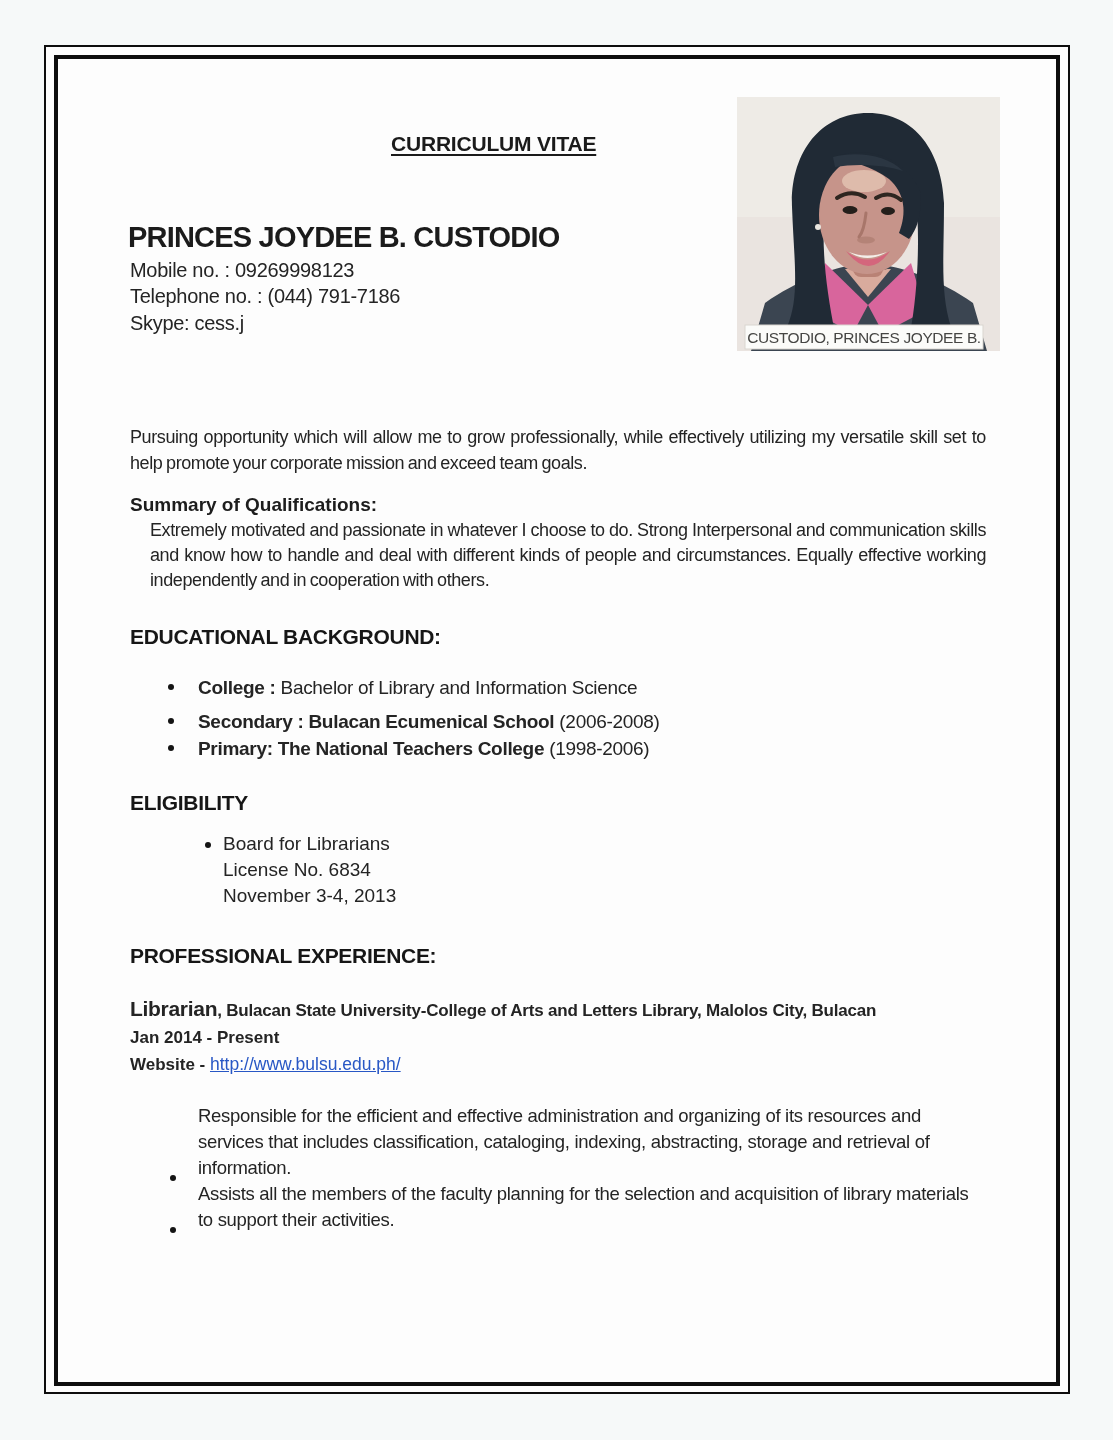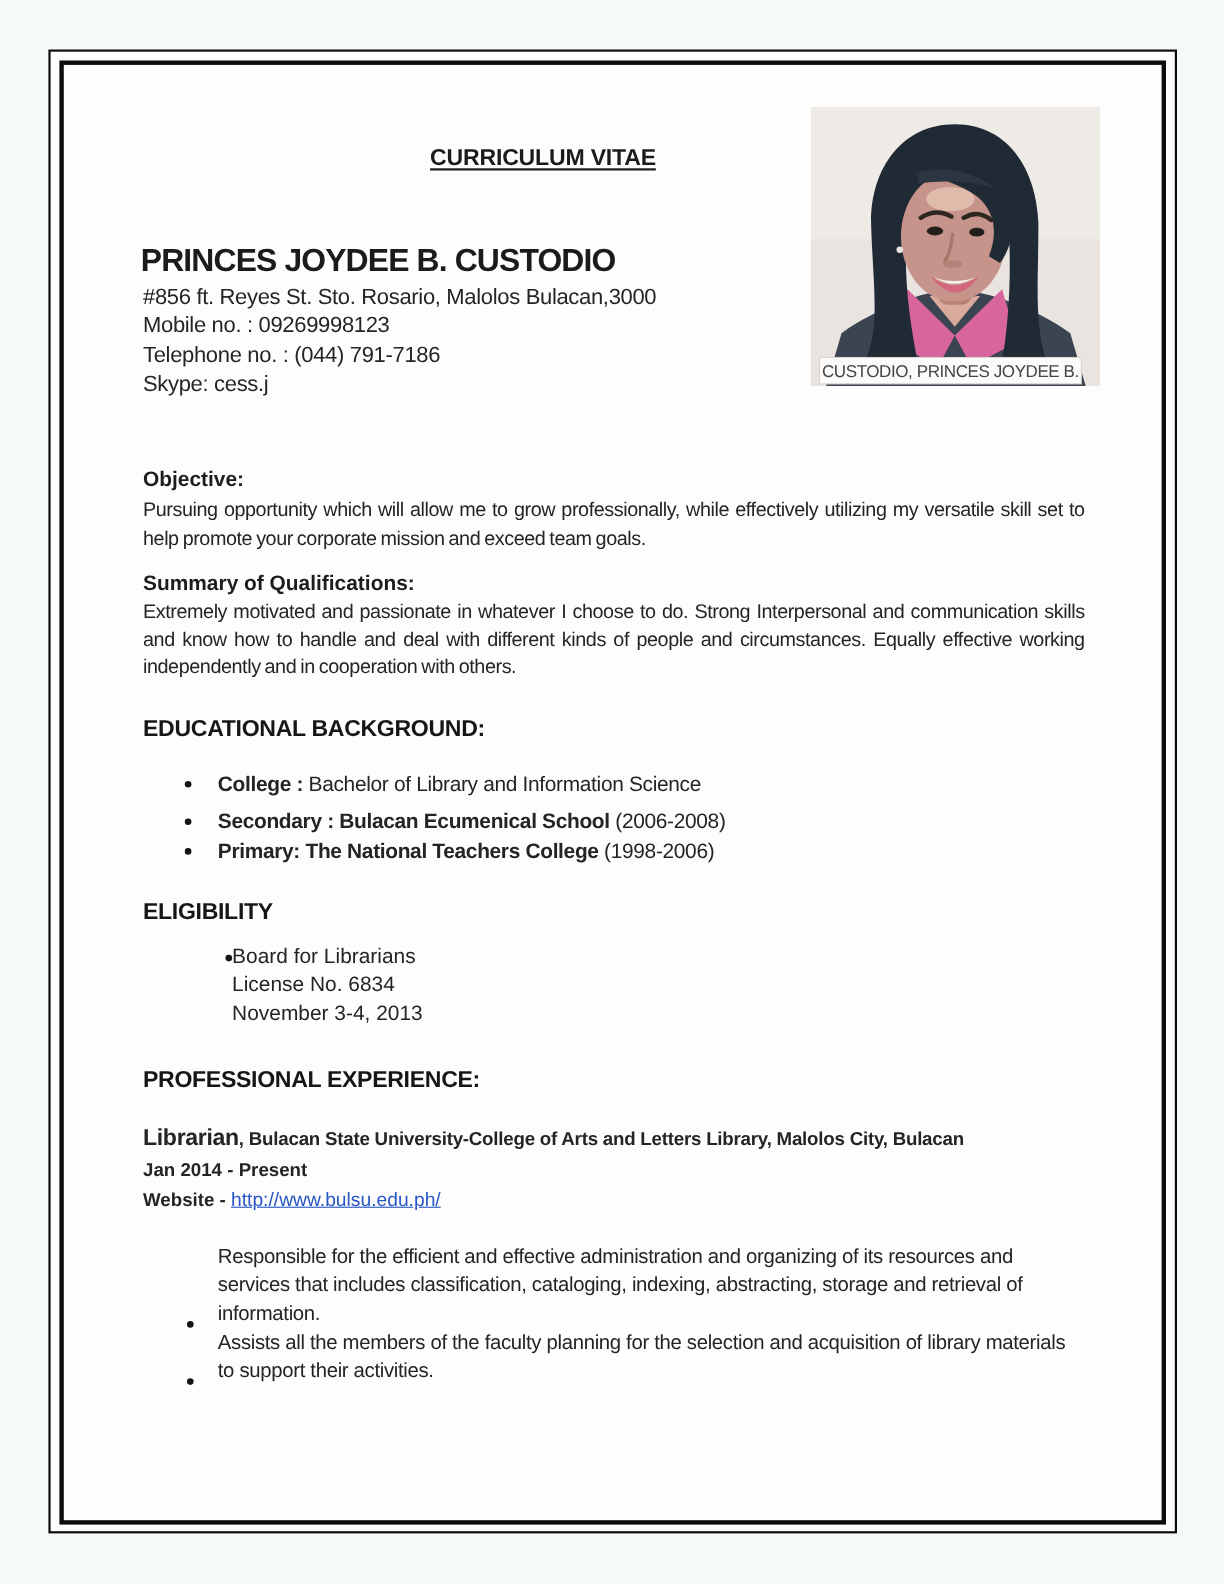--- a/index.html
+++ b/index.html
@@ -55,38 +55,38 @@
   .h-small { font-size:19px; font-weight:bold; line-height:26px; color:#1d1d1d; }
   .para {
     font-size:18px; line-height:26px; text-align:justify;
     letter-spacing:-0.4px; word-spacing:-1px;
   }
   .h-caps {
     font-size:21px; font-weight:bold; letter-spacing:-0.3px; color:#161616;
     line-height:28px;
   }
   #summary-h { margin-top:16px; }
-  #summary-p { line-height:25px; }
+  #summary-p { line-height:25px;margin-left:20px; }
   #education-h { margin-top:30px; }
   .edu-list { margin-top:23px; }
   .li { display:flex; align-items:flex-start; }
   .dot {
     flex:none; width:6px; height:6px; border-radius:50%;
     background:#141414; margin-top:10px;
   }
   .edu-list .li { font-size:19px; line-height:27px; letter-spacing:-0.3px; }
   .edu-list .dot { margin-left:38px; }
   .edu-list .li-body { margin-left:24px; }
   .li-b { font-weight:bold; }
   .edu-line2 { margin-left:81px; }
   .li-gap { margin-top:7px; }
   #eligibility-h { margin-top:27px; }
   .elig-list { margin-top:14px; font-size:19px; line-height:26px; }
   .elig-list .dot { margin-left:75px; margin-top:11px; }
-  .elig-list .li-body { }
+  .elig-list .li-body { margin-left:12px; }
   #experience-h { margin-top:33px; }
   .job { margin-top:25px; }
   .job-line1 { line-height:28px; }
   .job-title { font-size:21px; font-weight:bold; letter-spacing:-0.3px; }
   .job-rest { font-size:17px; font-weight:bold; letter-spacing:-0.2px; }
   .job-dates { font-size:17px; font-weight:bold; line-height:26px; }
   .job-site { font-size:17px; line-height:26px; }
   .job-site .lbl { font-weight:bold; }
   .job-site a.link { font-size:17.5px; }
   .exp-list { margin-top:25px; }
@@ -139,29 +139,27 @@
 
     <circle cx="81" cy="130" r="3" fill="#e9e5df"></circle>
 
     <rect x="8" y="228" width="238" height="24" fill="#fbfbf9" stroke="#d9d5cf" stroke-width="1"></rect>
     <text x="127" y="246" text-anchor="middle" font-family="Liberation Sans, sans-serif" font-size="15.5" fill="#454543" letter-spacing="-0.4">CUSTODIO, PRINCES JOYDEE B.</text>
   </svg>
 </div>
 
 <div class="name">PRINCES JOYDEE B. CUSTODIO</div>
 <div class="contact">
-  <div>#856 ft. Reyes St. Sto. Rosario, Malolos Bulacan,3000</div>
   <div>Mobile no. : 09269998123</div>
   <div>Telephone no. : (044) 791-7186</div>
   <div>Skype: cess.j</div>
 </div>
 
 <div class="main">
 
-  <div class="h-small">Objective:</div>
   <div class="para"> Pursuing opportunity which will allow me to grow professionally, while effectively utilizing my versatile skill set to help promote your corporate mission and exceed team goals.</div>
 
   <div class="h-small" id="summary-h">Summary of Qualifications:</div>
   <div class="para" id="summary-p"> Extremely motivated and passionate in whatever I choose to do. Strong Interpersonal and communication skills and know how to handle and deal with different kinds of people and circumstances. Equally effective working independently and in cooperation with others.</div>
 
   <div class="h-caps" id="education-h">EDUCATIONAL BACKGROUND:</div>
   <div class="edu-list">
     <div class="li">
       <span class="dot"></span>
       <div class="li-body">

